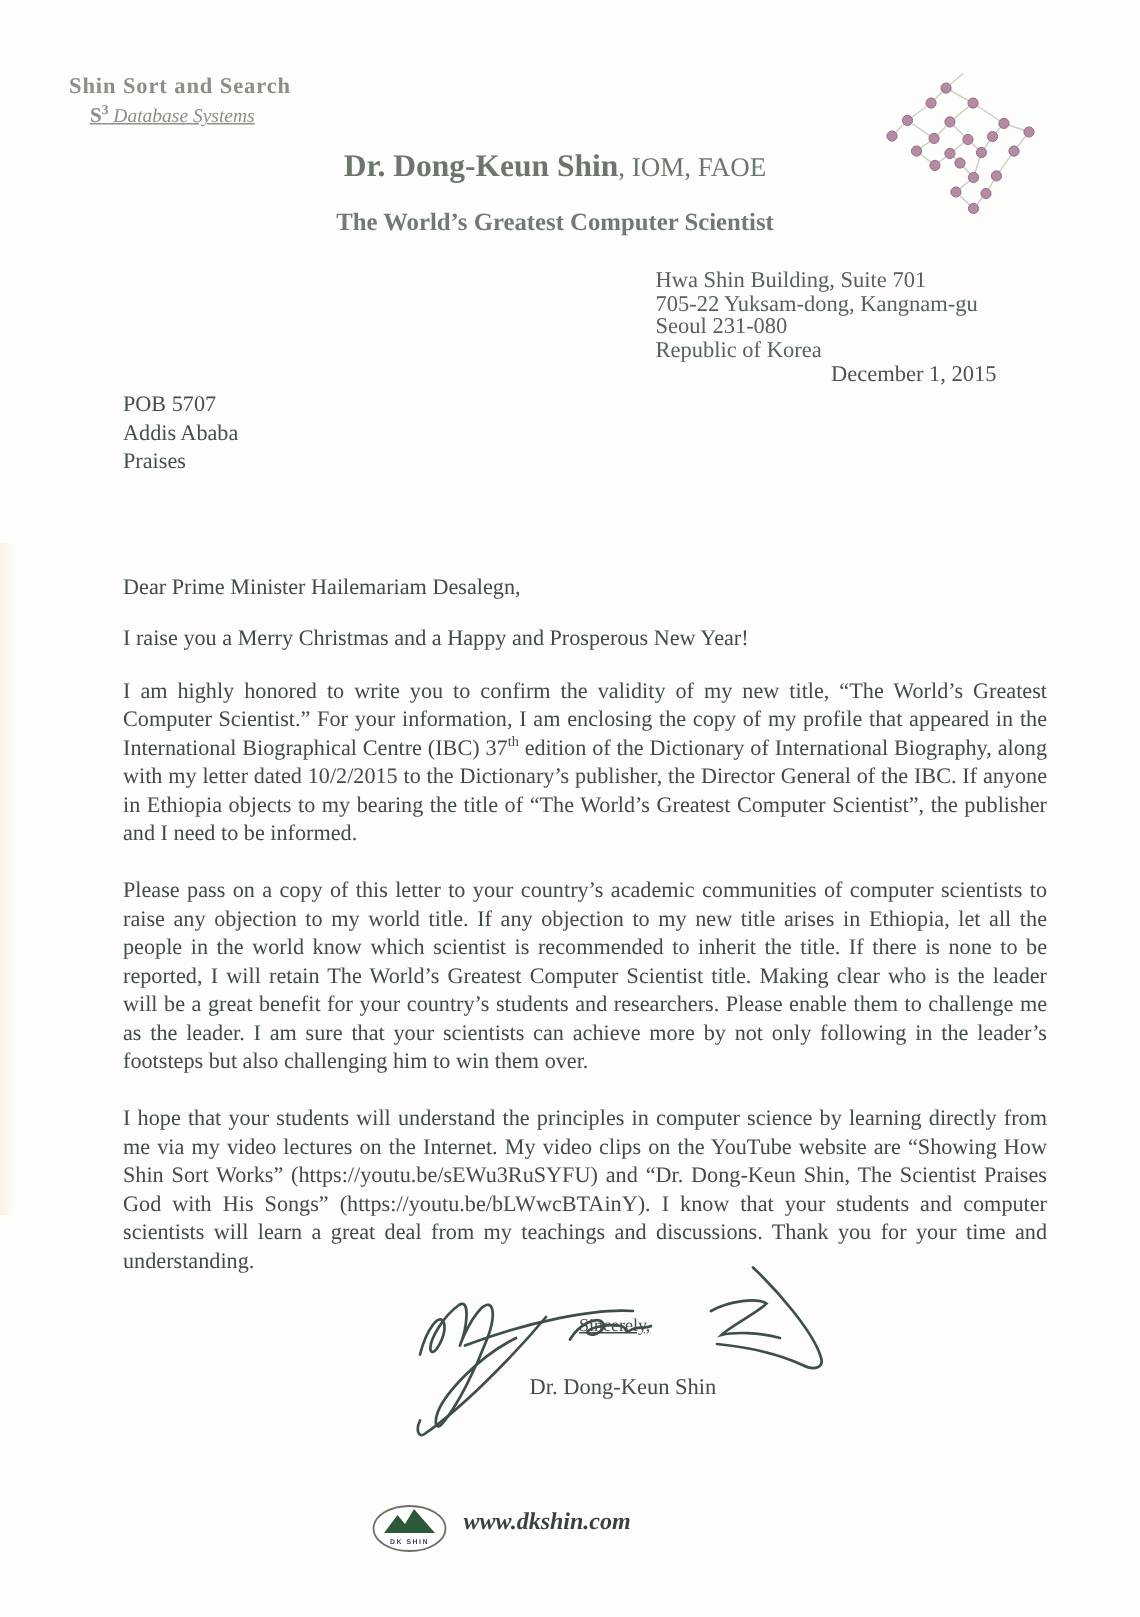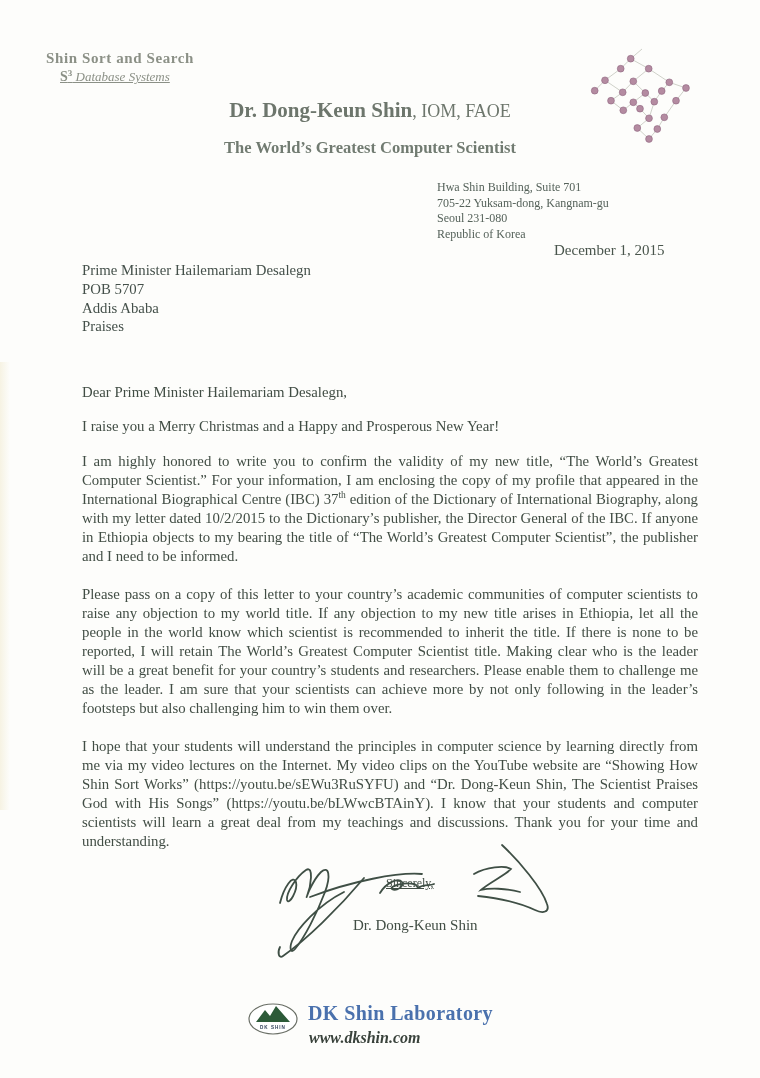--- a/index.html
+++ b/index.html
@@ -21,21 +21,21 @@
   .brand-line2 sup{font-style:normal;font-weight:bold;font-size:9px;}
   
   .title-block{left:150px;top:98px;width:440px;text-align:center;color:#6d766c;}
   .name-line{white-space:nowrap;}
   .name-line .name{font-weight:bold;font-size:21px;}
   .name-line .suffix{font-size:18px;}
   .tagline{font-weight:bold;font-size:16.5px;margin-top:15px;color:#717b71;}
   
   .tree-logo{left:578px;top:48px;}
   
-  .sender{left:437px;top:180px;font-size:12px;line-height:15.6px;color:#55625a;}
+  .sender{left:437px;top:180px;font-size:15px;line-height:15.6px;color:#55625a;}
   .date{left:554px;top:242px;font-size:15px;color:#49554c;}
   
   .recipient{left:82px;top:261px;font-size:14.8px;line-height:18.8px;color:#44504a;}
   
   .salutation{left:82px;top:384px;font-size:14.8px;}
   .opening{left:82px;top:418px;font-size:14.8px;}
   .letter-body{left:82px;top:452px;width:616px;font-size:14.8px;line-height:19px;}
   .letter-body p{margin:0 0 19px 0;text-align:justify;}
   .letter-body sup{font-size:9.5px;line-height:0;}
   
@@ -122,21 +122,20 @@
 <div class="abs sender">
   <div>Hwa Shin Building, Suite 701</div>
   <div>705-22 Yuksam-dong, Kangnam-gu</div>
   <div>Seoul 231-080</div>
   <div>Republic of Korea</div>
 </div>
 
 <div class="abs date">December 1, 2015</div>
 
 <div class="abs recipient">
-  <div>Prime Minister Hailemariam Desalegn</div>
   <div>POB 5707</div>
   <div>Addis Ababa</div>
   <div>Praises</div>
 </div>
 
 <div class="abs salutation">Dear Prime Minister Hailemariam Desalegn,</div>
 <div class="abs opening">I raise you a Merry Christmas and a Happy and Prosperous New Year!</div>
 
 <div class="abs letter-body">
   <p><span>I am highly honored to write you to confirm the validity of my new title, “The World’s Greatest Computer Scientist.” For your information, I am enclosing the copy of my profile that appeared in the International Biographical Centre (IBC) 37</span><sup>th</sup><span> edition of the Dictionary of International Biography, along with my letter dated 10/2/2015 to the Dictionary’s publisher, the Director General of the IBC. If anyone in Ethiopia objects to my bearing the title of “The World’s Greatest Computer Scientist”, the publisher and I need to be informed.</span></p>
@@ -159,16 +158,15 @@
 
 <div class="abs signed-name">Dr. Dong-Keun Shin</div>
 
 <div class="abs footer">
   <svg width="52" height="36" viewBox="0 0 52 36">
     <ellipse cx="26" cy="17" rx="24" ry="15" fill="#ffffff" stroke="#6a6f66" stroke-width="1.2"></ellipse>
     <path d="M9,20 L18,8 L23,14 L29,4 L43,20 Z" fill="#2c5a38"></path>
     <text x="26" y="27" text-anchor="middle" font-size="4.6" font-family="Liberation Sans, sans-serif" font-weight="bold" fill="#31415c" letter-spacing="1">DK SHIN</text>
   </svg>
   <div class="footer-text">
-    <div class="lab-name">DK Shin Laboratory</div>
     <div class="website">www.dkshin.com</div>
   </div>
 </div>
 
 </body></html>

